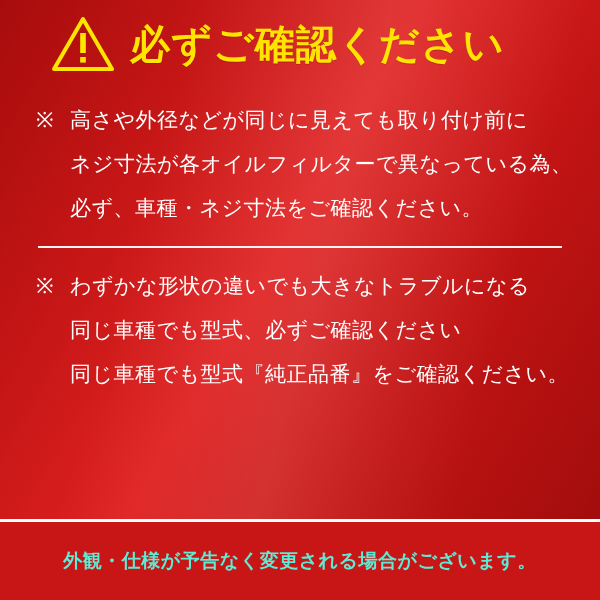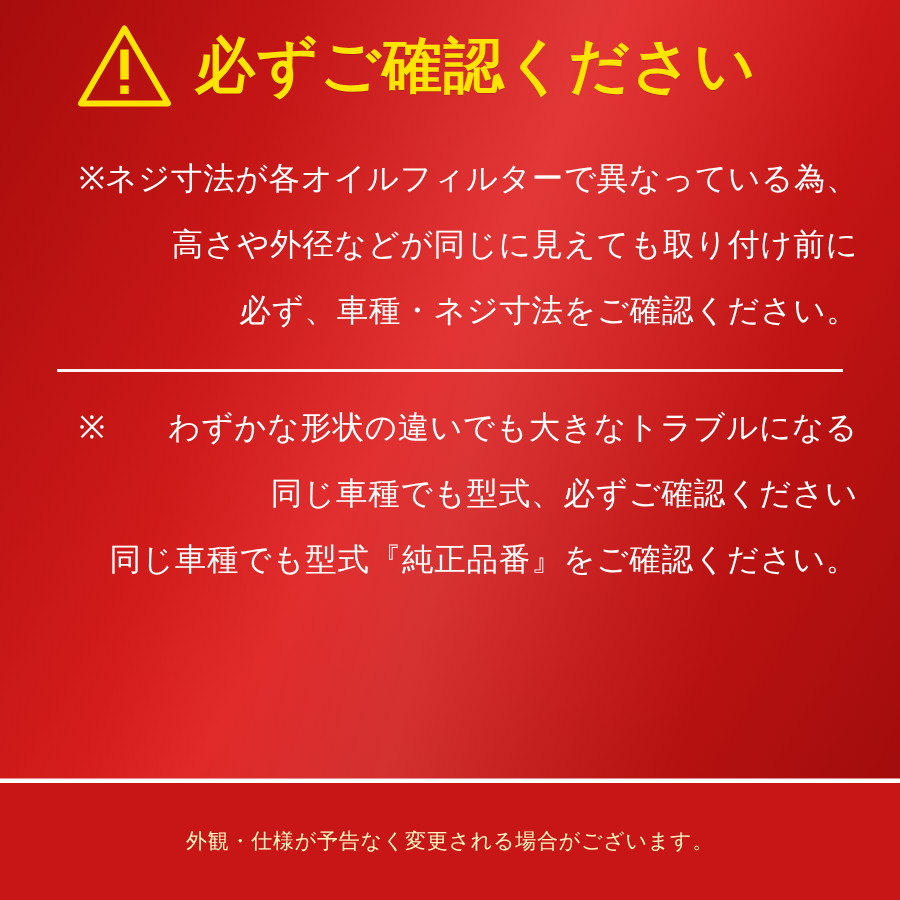--- a/index.html
+++ b/index.html
@@ -28,21 +28,20 @@
     left: -120px;
     width: 900px;
     height: 760px;
     background: linear-gradient(105deg, rgba(255,255,255,0.00) 30%, rgba(255,255,255,0.10) 48%, rgba(255,255,255,0.00) 66%);
     pointer-events: none;
   }
   .content {
     position: relative;
     z-index: 2;
     padding: 0 18px;
-    text-align: right;
   }
 
   
   .header {
     display: flex;
     align-items: center;
     padding-top: 16px;
     padding-left: 34px;
     gap: 16px;
   }
@@ -104,24 +103,25 @@
     bottom: 0;
     height: 78px;
     background: #c81616;
     border-top: 3px solid #ffffff;
     display: flex;
     align-items: center;
     justify-content: center;
     z-index: 3;
   }
   .footer-text {
-    color: #fef9c3;
-    font-size: 14px;
+    color: #5eead4;
+    font-size: 19px;
     letter-spacing: 0.5px;
     white-space: nowrap;
+    font-weight: bold;
   }
 </style>
 </head>
 <body>
 
 <div class="banner">
   <div class="sheen"></div>
 
   <div class="content">
 
@@ -130,22 +130,22 @@
         <polygon points="31,3 60,53 2,53" fill="none" stroke="#ffe400" stroke-width="4" stroke-linejoin="round"></polygon>
         <rect x="28.2" y="17" width="5.6" height="20" fill="#ffe400"></rect>
         <rect x="28.2" y="41" width="5.6" height="5.6" fill="#ffe400"></rect>
       </svg>
       <div class="header-title">必ずご確認ください</div>
     </div>
 
     <div class="block block-1">
       <div class="bullet">※</div>
       <div class="lines">
+        <div class="line">高さや外径などが同じに見えても取り付け前に</div>
         <div class="line">ネジ寸法が各オイルフィルターで異なっている為、</div>
-        <div class="line">高さや外径などが同じに見えても取り付け前に</div>
         <div class="line">必ず、車種・ネジ寸法をご確認ください。</div>
       </div>
     </div>
 
     <div class="divider"></div>
 
     <div class="block block-2">
       <div class="bullet">※</div>
       <div class="lines">
         <div class="line">わずかな形状の違いでも大きなトラブルになる</div>

